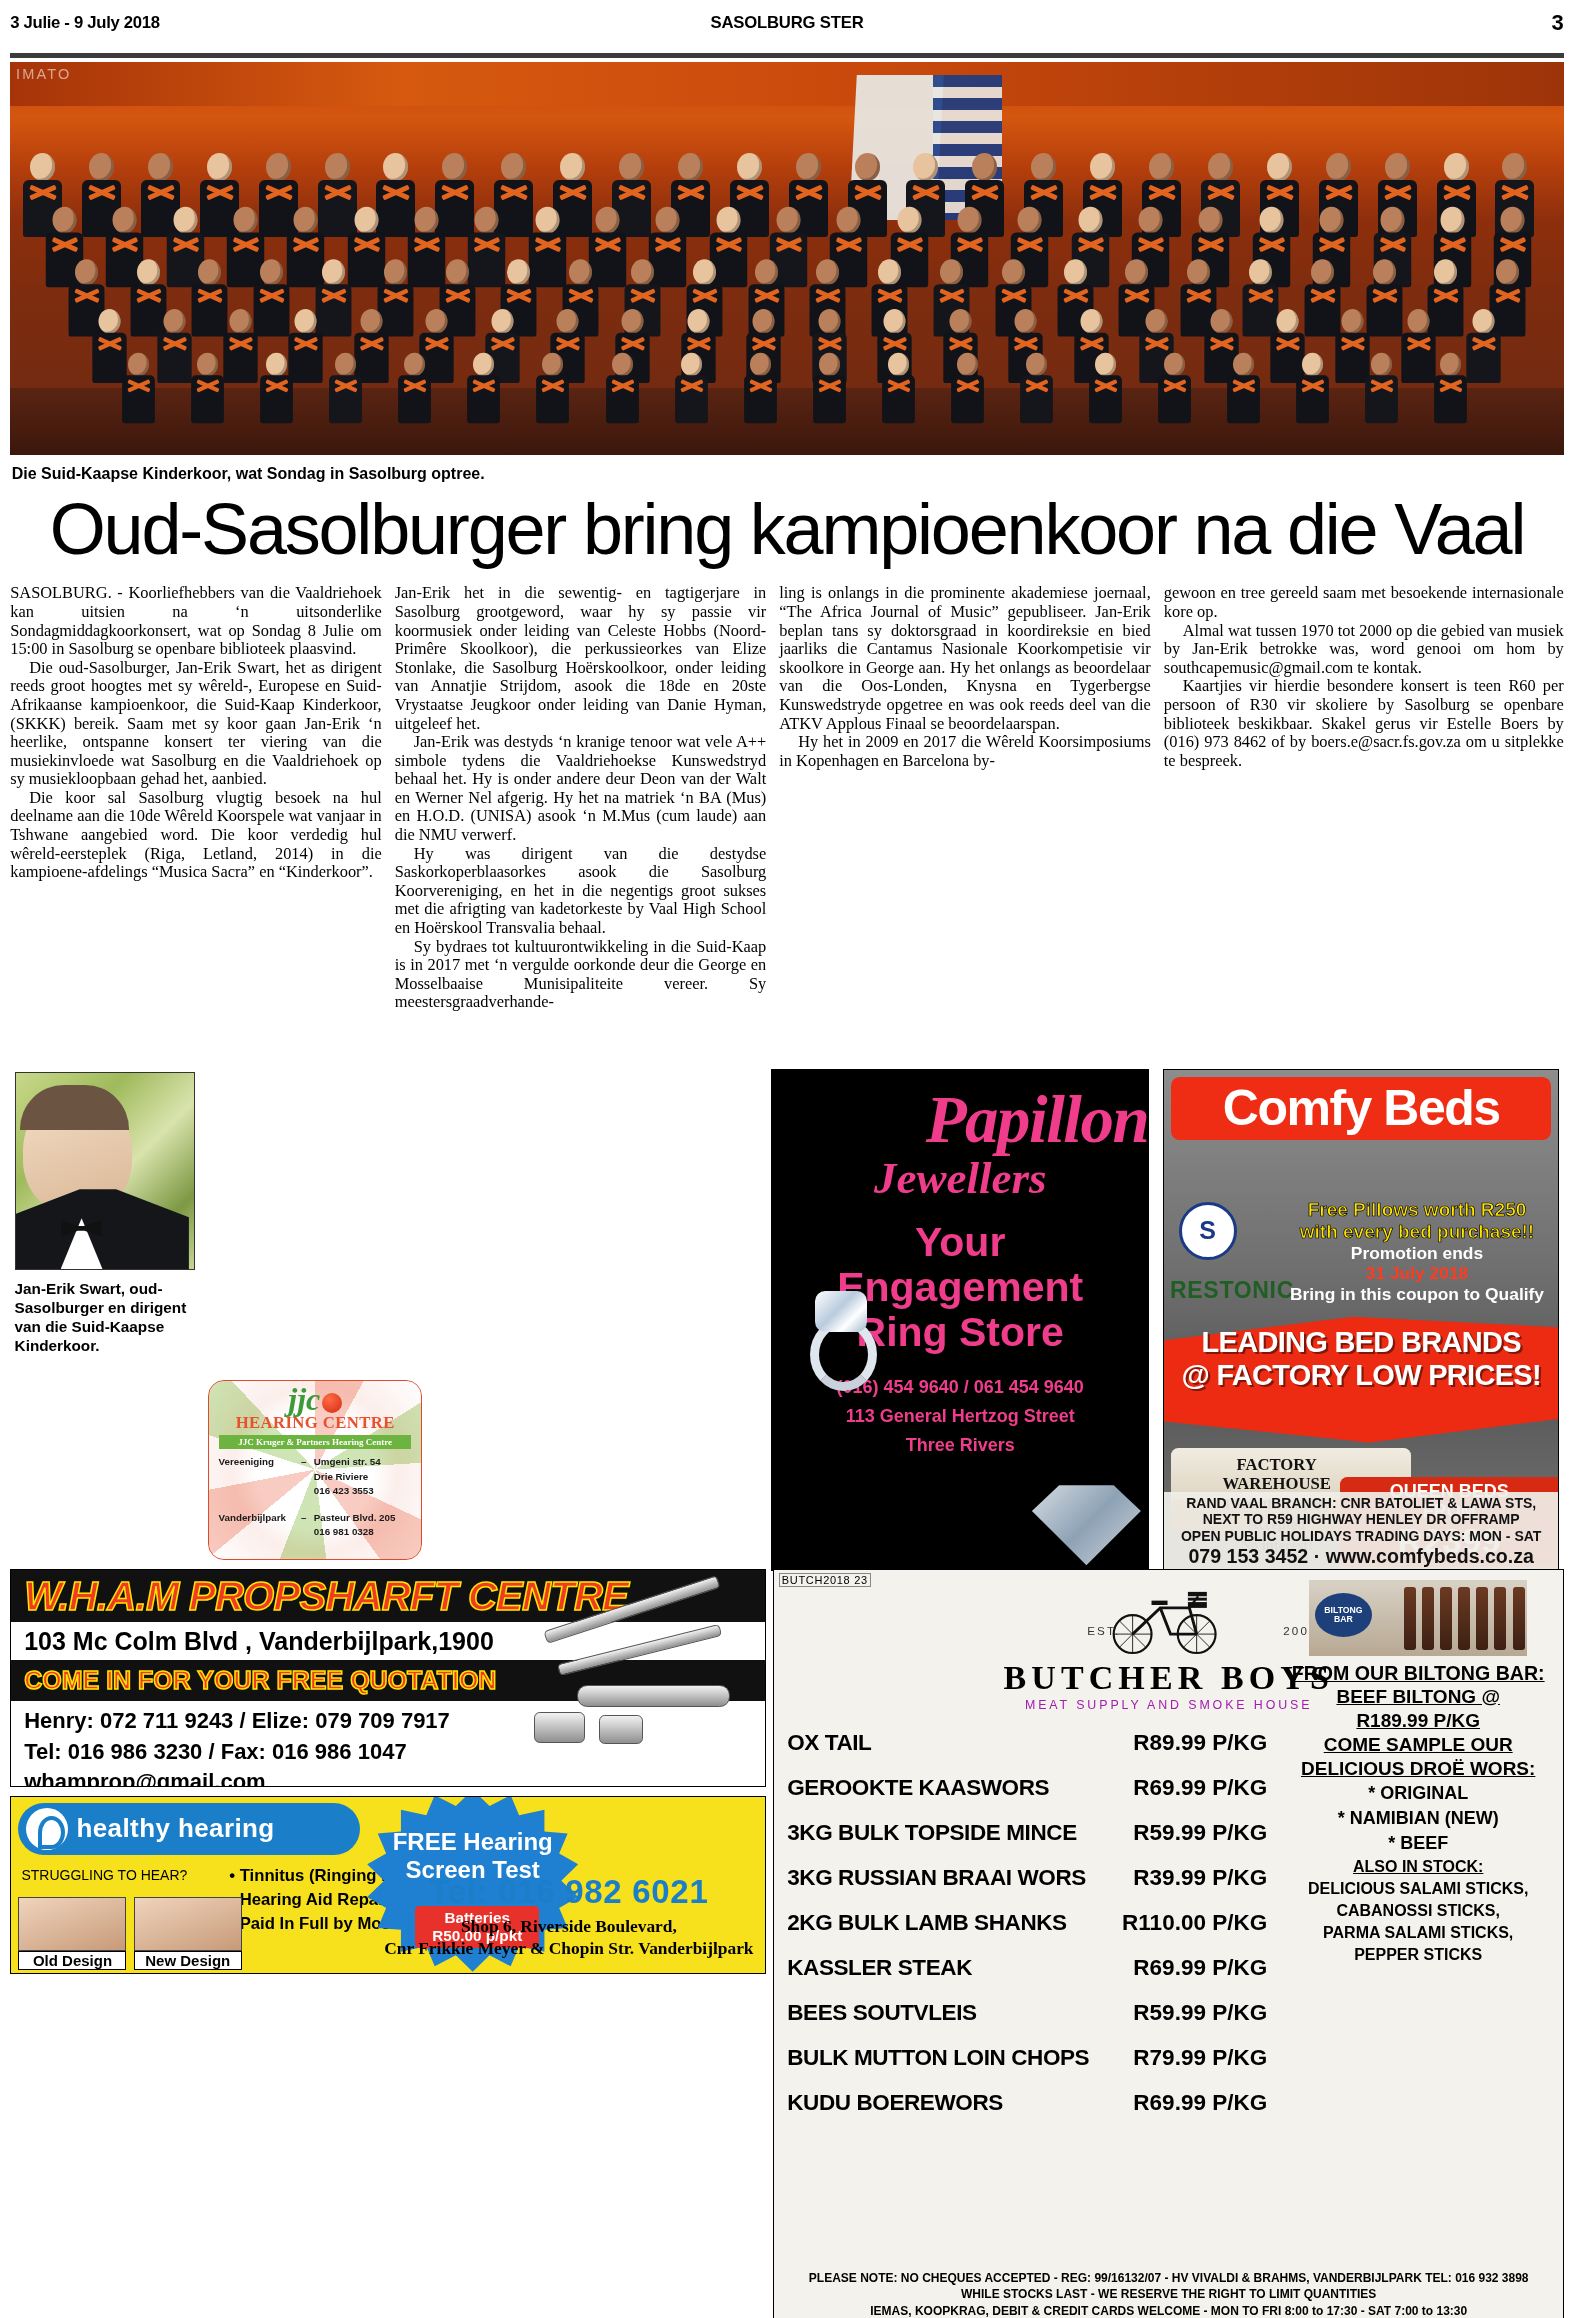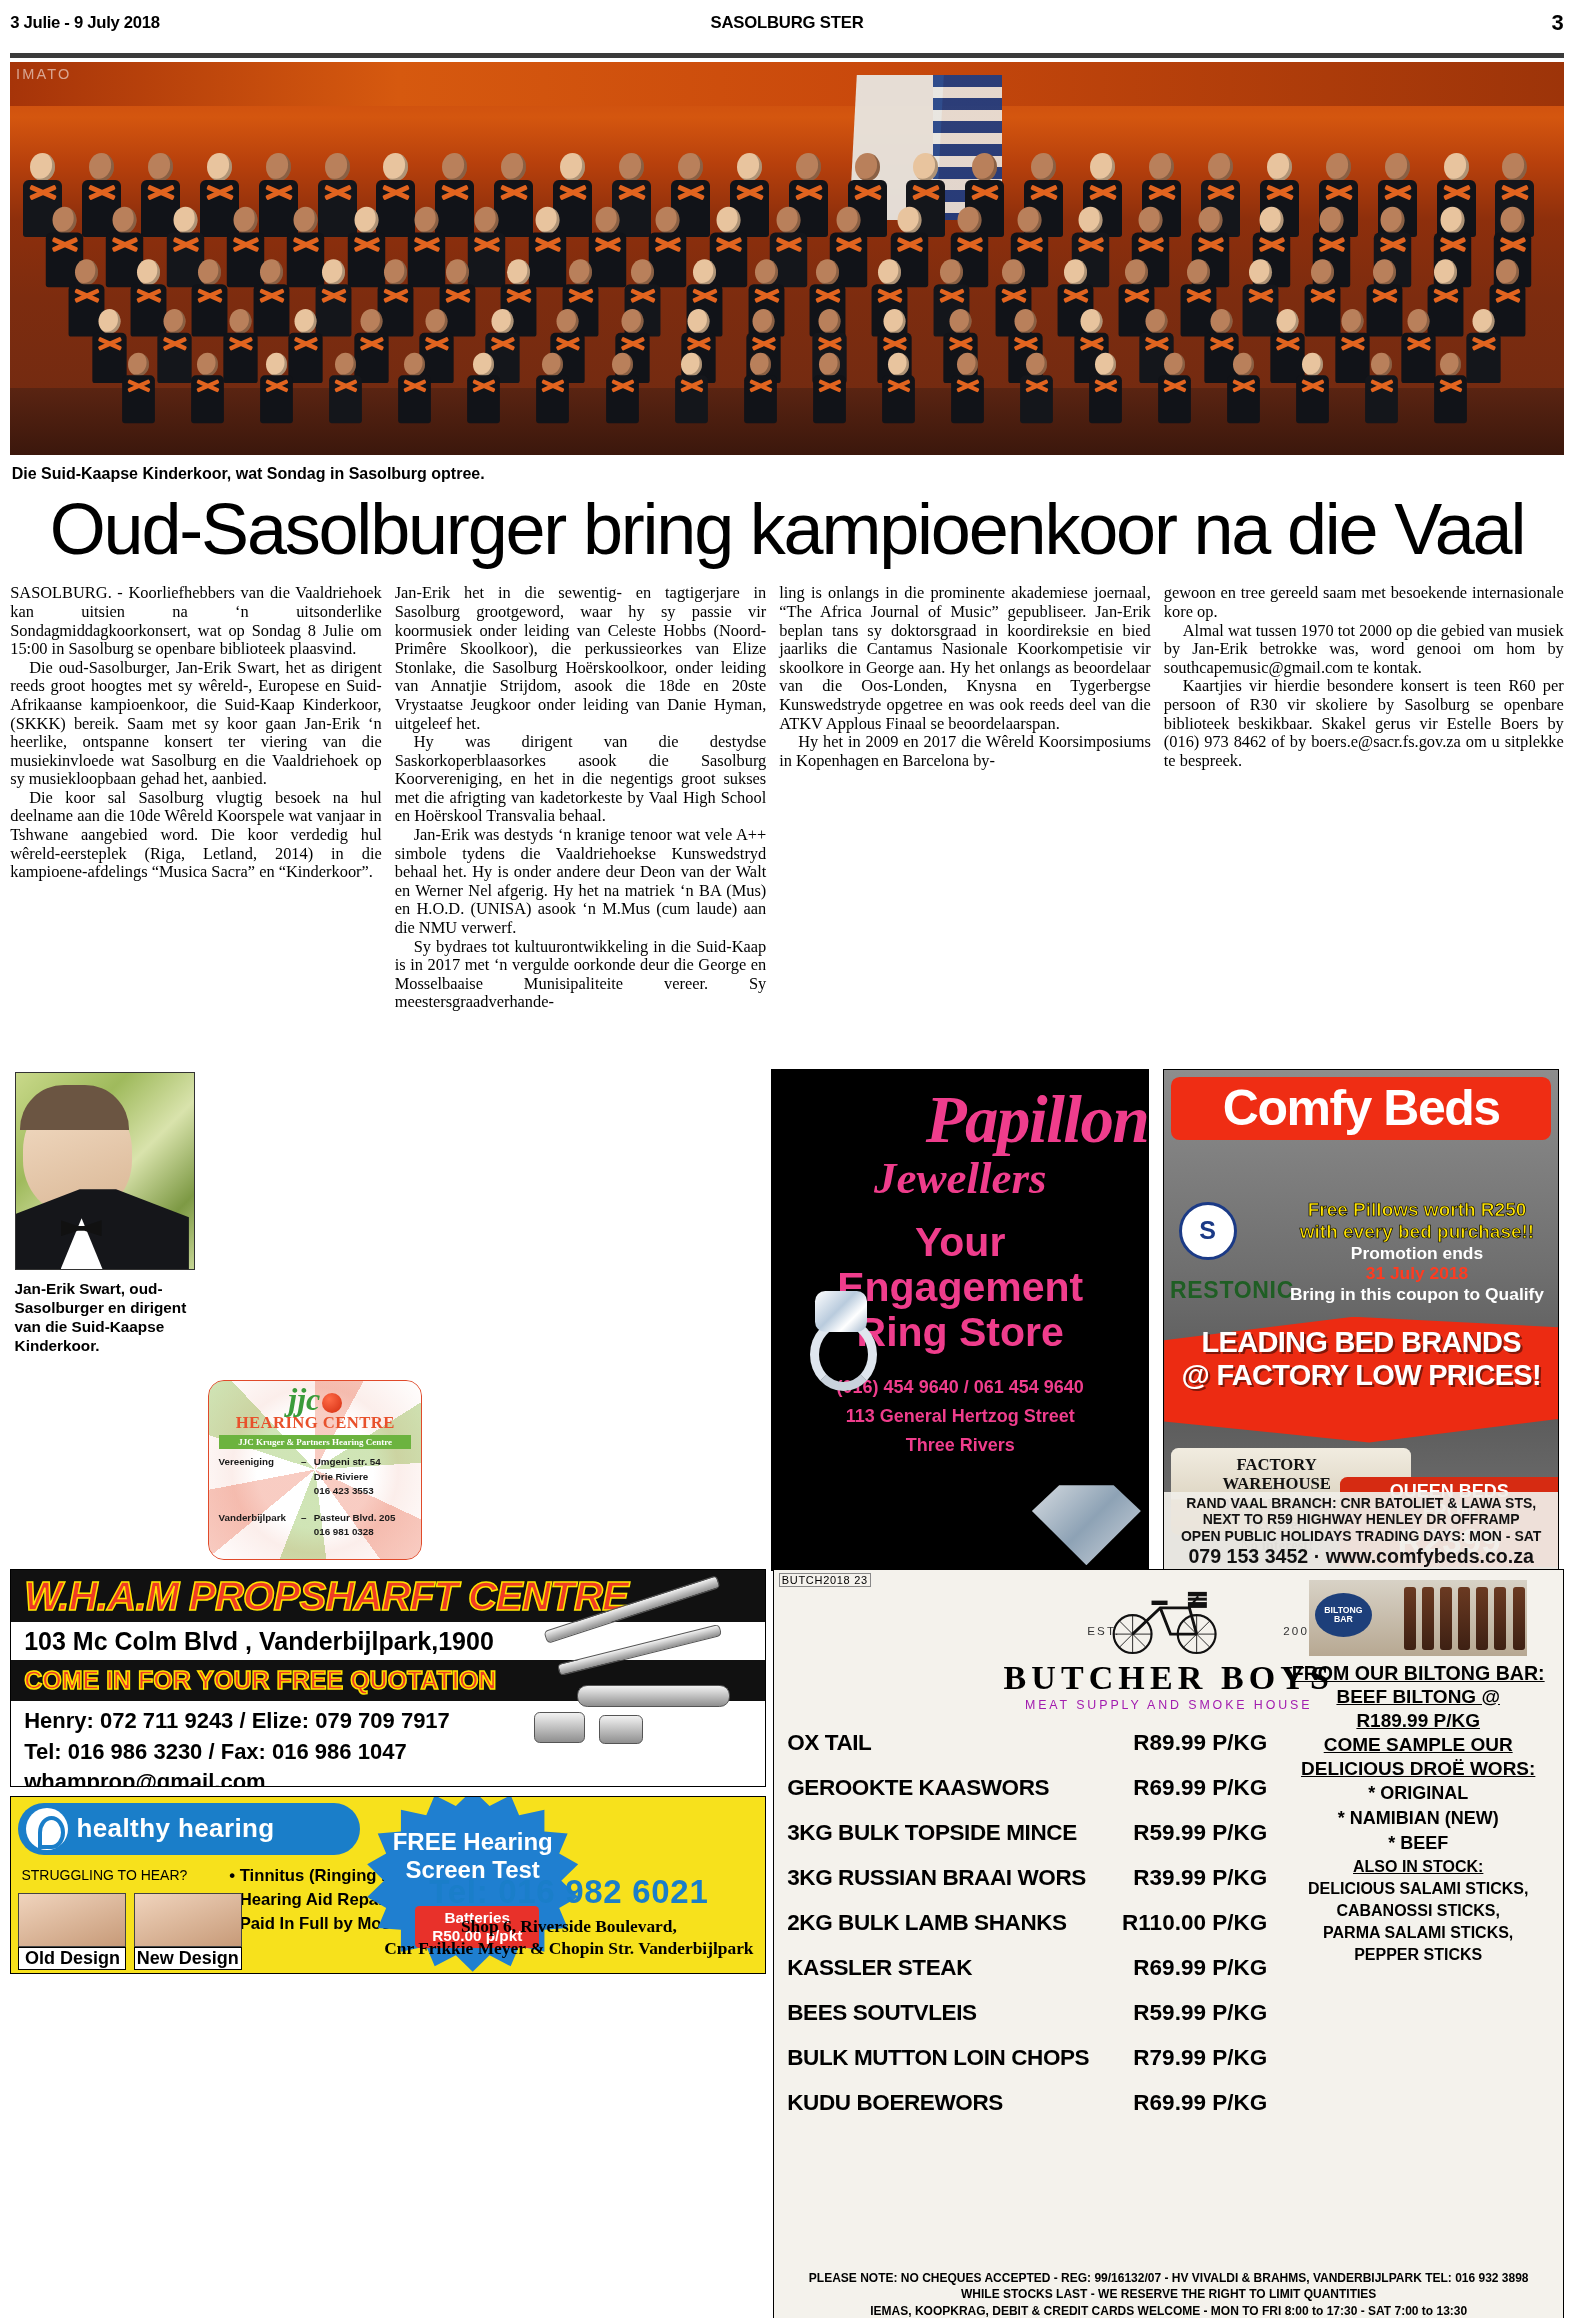--- a/index.html
+++ b/index.html
@@ -189,21 +189,21 @@
   .hh .logo span{font-family:"Liberation Sans",sans-serif;font-weight:bold;color:#fff;font-size:26px;
       margin-left:8.7px;letter-spacing:0.4px;}
   .hh .struggling{position:absolute;left:10.2px;top:70px;font-family:"Liberation Sans",sans-serif;
       font-weight:normal;font-size:14px;}
   .hh .bullets{position:absolute;left:218px;top:67px;font-family:"Liberation Sans",sans-serif;
       font-weight:bold;font-size:16.7px;line-height:24px;}
   .hh .ears{position:absolute;left:7.3px;bottom:2.9px;display:flex;gap:7.3px;}
   .hh .ears .box{width:108px;}
   .hh .ears .pic{width:108px;height:54px;background:linear-gradient(160deg,#f0d4bd,#c79a78);border:0.7px solid #444;}
   .hh .ears .lbl{background:#fff;border:0.7px solid #000;text-align:center;font-family:"Liberation Sans",sans-serif;
-      font-weight:bold;font-size:18px;}
+      font-weight:bold;font-size:15px;}
   .hh .burst{position:absolute;left:356px;top:-7.3px;width:211px;height:182px;
       background:#1f7fd0;
       clip-path:polygon(50% 0,58% 9%,68% 3%,72% 14%,84% 11%,84% 23%,95% 24%,91% 35%,100% 41%,92% 50%,
                         100% 59%,91% 65%,95% 76%,84% 77%,84% 89%,72% 86%,68% 97%,58% 91%,50% 100%,
                         42% 91%,32% 97%,28% 86%,16% 89%,16% 77%,5% 76%,9% 65%,0 59%,8% 50%,0 41%,
                         9% 35%,5% 24%,16% 23%,16% 11%,28% 14%,32% 3%,42% 9%);}
   .hh .burst .t{font-family:"Liberation Sans",sans-serif;font-weight:bold;color:#fff;text-align:center;
       font-size:24px;line-height:28px;padding-top:38px;}
   .hh .batt{position:absolute;left:404px;top:109px;width:124px;background:#e8312a;border-radius:4.4px;
       text-align:center;padding:2.9px 0;}
@@ -744,22 +744,22 @@
   <h1 class="headline">Oud-Sasolburger bring kampioenkoor na die Vaal</h1>
 
   <div class="article">
     <div class="col">
       <p>SASOLBURG. - Koorliefhebbers van die Vaaldriehoek kan uitsien na ‘n uitsonderlike Sondagmiddagkoorkonsert, wat op Sondag 8 Julie om 15:00 in Sasolburg se openbare biblioteek plaasvind.</p>
       <p>Die oud-Sasolburger, Jan-Erik Swart, het as dirigent reeds groot hoogtes met sy wêreld-, Europese en Suid-Afrikaanse kampioenkoor, die Suid-Kaap Kinderkoor, (SKKK) bereik. Saam met sy koor gaan Jan-Erik ‘n heerlike, ontspanne konsert ter viering van die musiekinvloede wat Sasolburg en die Vaaldriehoek op sy musiekloopbaan gehad het, aanbied.</p>
       <p>Die koor sal Sasolburg vlugtig besoek na hul deelname aan die 10de Wêreld Koorspele wat vanjaar in Tshwane aangebied word. Die koor verdedig hul wêreld-eersteplek (Riga, Letland, 2014) in die kampioene-afdelings “Musica Sacra” en “Kinderkoor”.</p>
     </div>
     <div class="col">
       <p>Jan-Erik het in die sewentig- en tagtigerjare in Sasolburg grootgeword, waar hy sy passie vir koormusiek onder leiding van Celeste Hobbs (Noord-Primêre Skoolkoor), die perkussieorkes van Elize Stonlake, die Sasolburg Hoërskoolkoor, onder leiding van Annatjie Strijdom, asook die 18de en 20ste Vrystaatse Jeugkoor onder leiding van Danie Hyman, uitgeleef het.</p>
+      <p>Jan-Erik was destyds ‘n kranige tenoor wat vele A++ simbole tydens die Vaaldriehoekse Kunswedstryd behaal het. Hy is onder andere deur Deon van der Walt en Werner Nel afgerig. Hy het na matriek ‘n BA (Mus) en H.O.D. (UNISA) asook ‘n M.Mus (cum laude) aan die NMU verwerf.</p>
       <p>Hy was dirigent van die destydse Saskorkoperblaasorkes asook die Sasolburg Koorvereniging, en het in die negentigs groot sukses met die afrigting van kadetorkeste by Vaal High School en Hoërskool Transvalia behaal.</p>
-      <p>Jan-Erik was destyds ‘n kranige tenoor wat vele A++ simbole tydens die Vaaldriehoekse Kunswedstryd behaal het. Hy is onder andere deur Deon van der Walt en Werner Nel afgerig. Hy het na matriek ‘n BA (Mus) en H.O.D. (UNISA) asook ‘n M.Mus (cum laude) aan die NMU verwerf.</p>
       <p>Sy bydraes tot kultuurontwikkeling in die Suid-Kaap is in 2017 met ‘n vergulde oorkonde deur die George en Mosselbaaise Munisipaliteite vereer. Sy meestersgraadverhande-</p>
     </div>
     <div class="col">
       <p>ling is onlangs in die prominente akademiese joernaal, “The Africa Journal of Music” gepubliseer. Jan-Erik beplan tans sy doktorsgraad in koordireksie en bied jaarliks die Cantamus Nasionale Koorkompetisie vir skoolkore in George aan. Hy het onlangs as beoordelaar van die Oos-Londen, Knysna en Tygerbergse Kunswedstryde opgetree en was ook reeds deel van die ATKV Applous Finaal se beoordelaarspan.</p>
       <p>Hy het in 2009 en 2017 die Wêreld Koorsimposiums in Kopenhagen en Barcelona by-</p>
     </div>
     <div class="col last">
       <p>gewoon en tree gereeld saam met besoekende internasionale kore op.</p>
       <p>Almal wat tussen 1970 tot 2000 op die gebied van musiek by Jan-Erik betrokke was, word genooi om hom by southcapemusic@gmail.com te kontak.</p>
       <p>Kaartjies vir hierdie besondere konsert is teen R60 per persoon of R30 vir skoliere by Sasolburg se openbare biblioteek beskikbaar. Skakel gerus vir Estelle Boers by (016) 973 8462 of by boers.e@sacr.fs.gov.za om u sitplekke te bespreek.</p>

